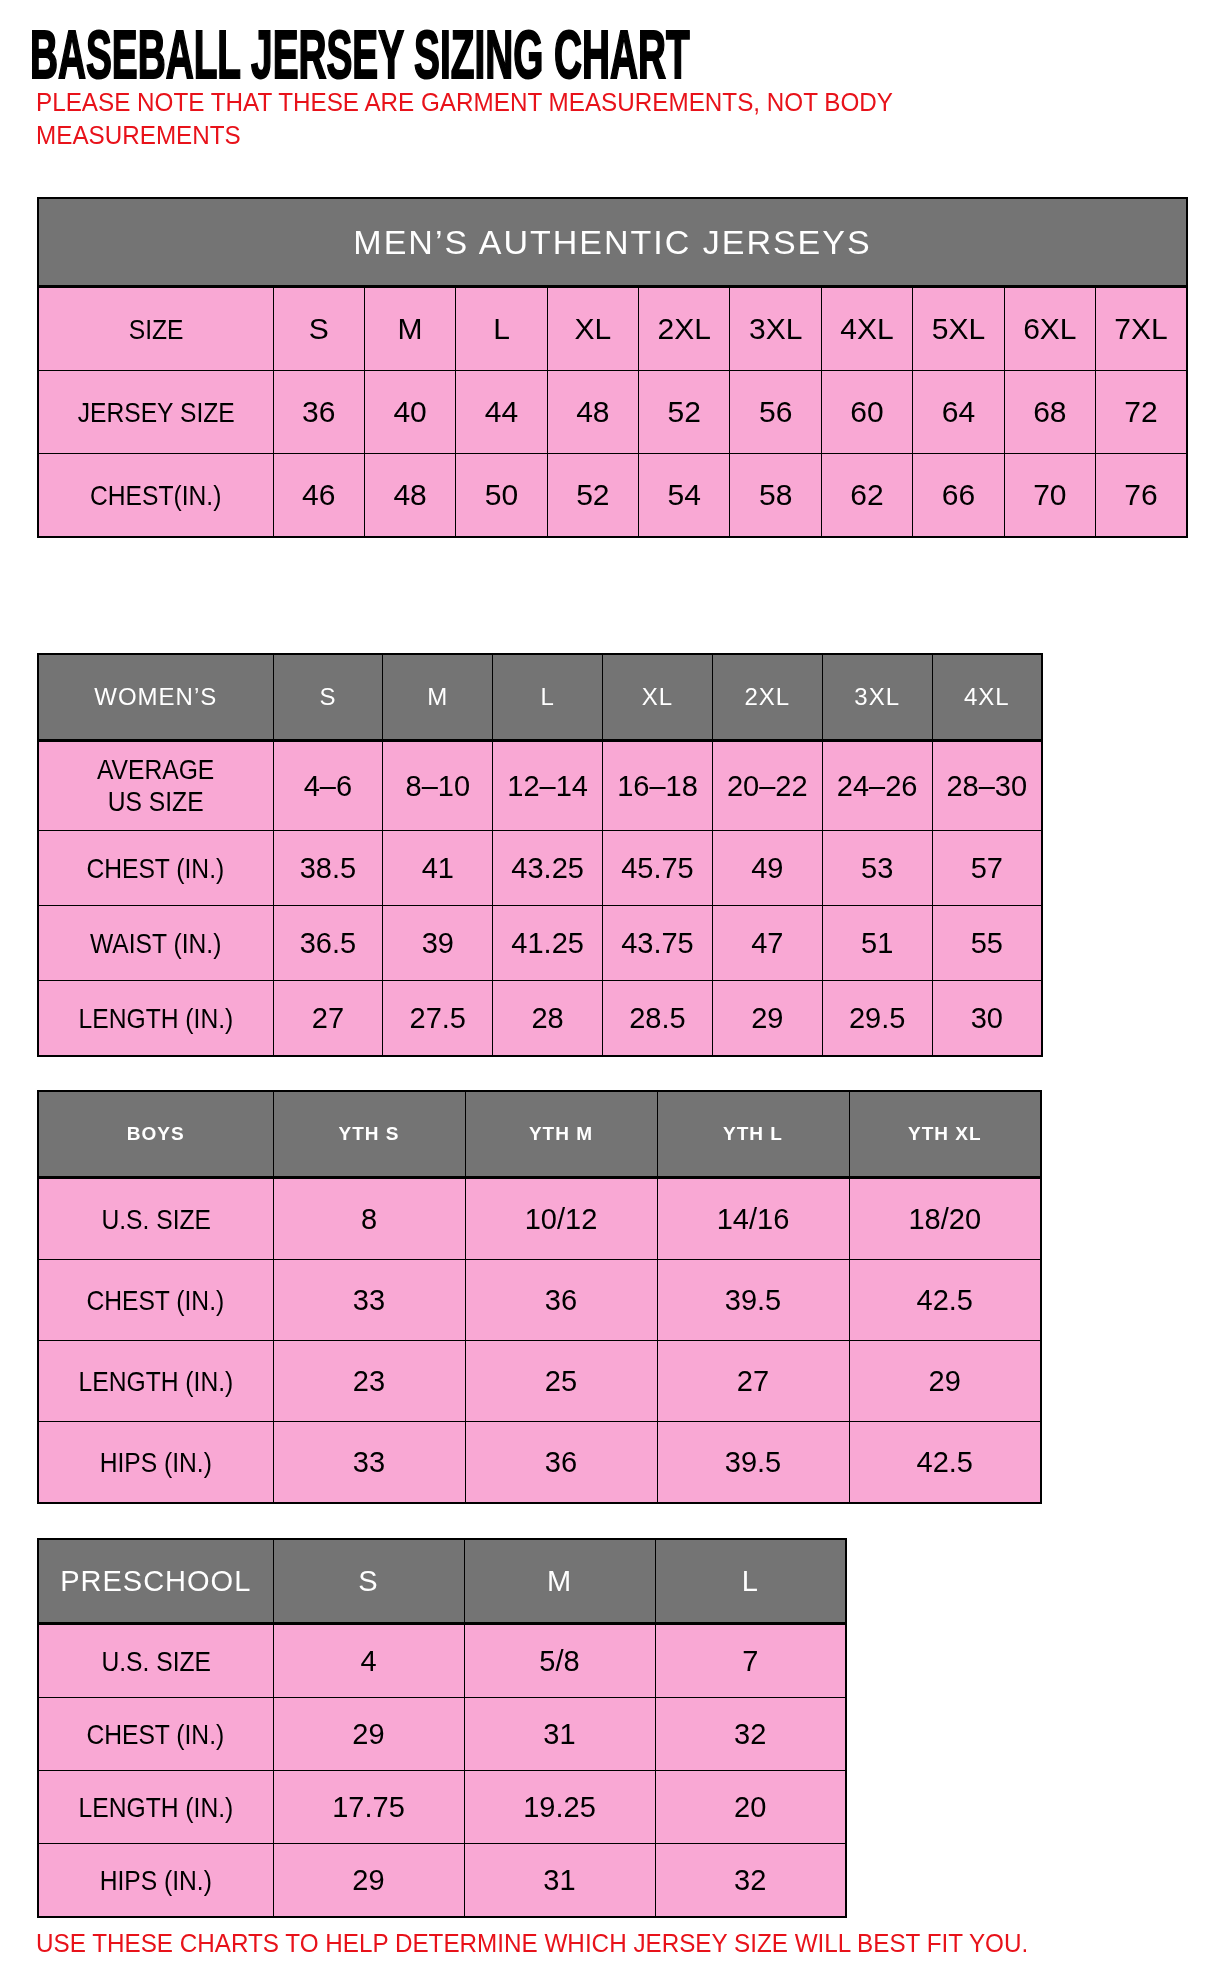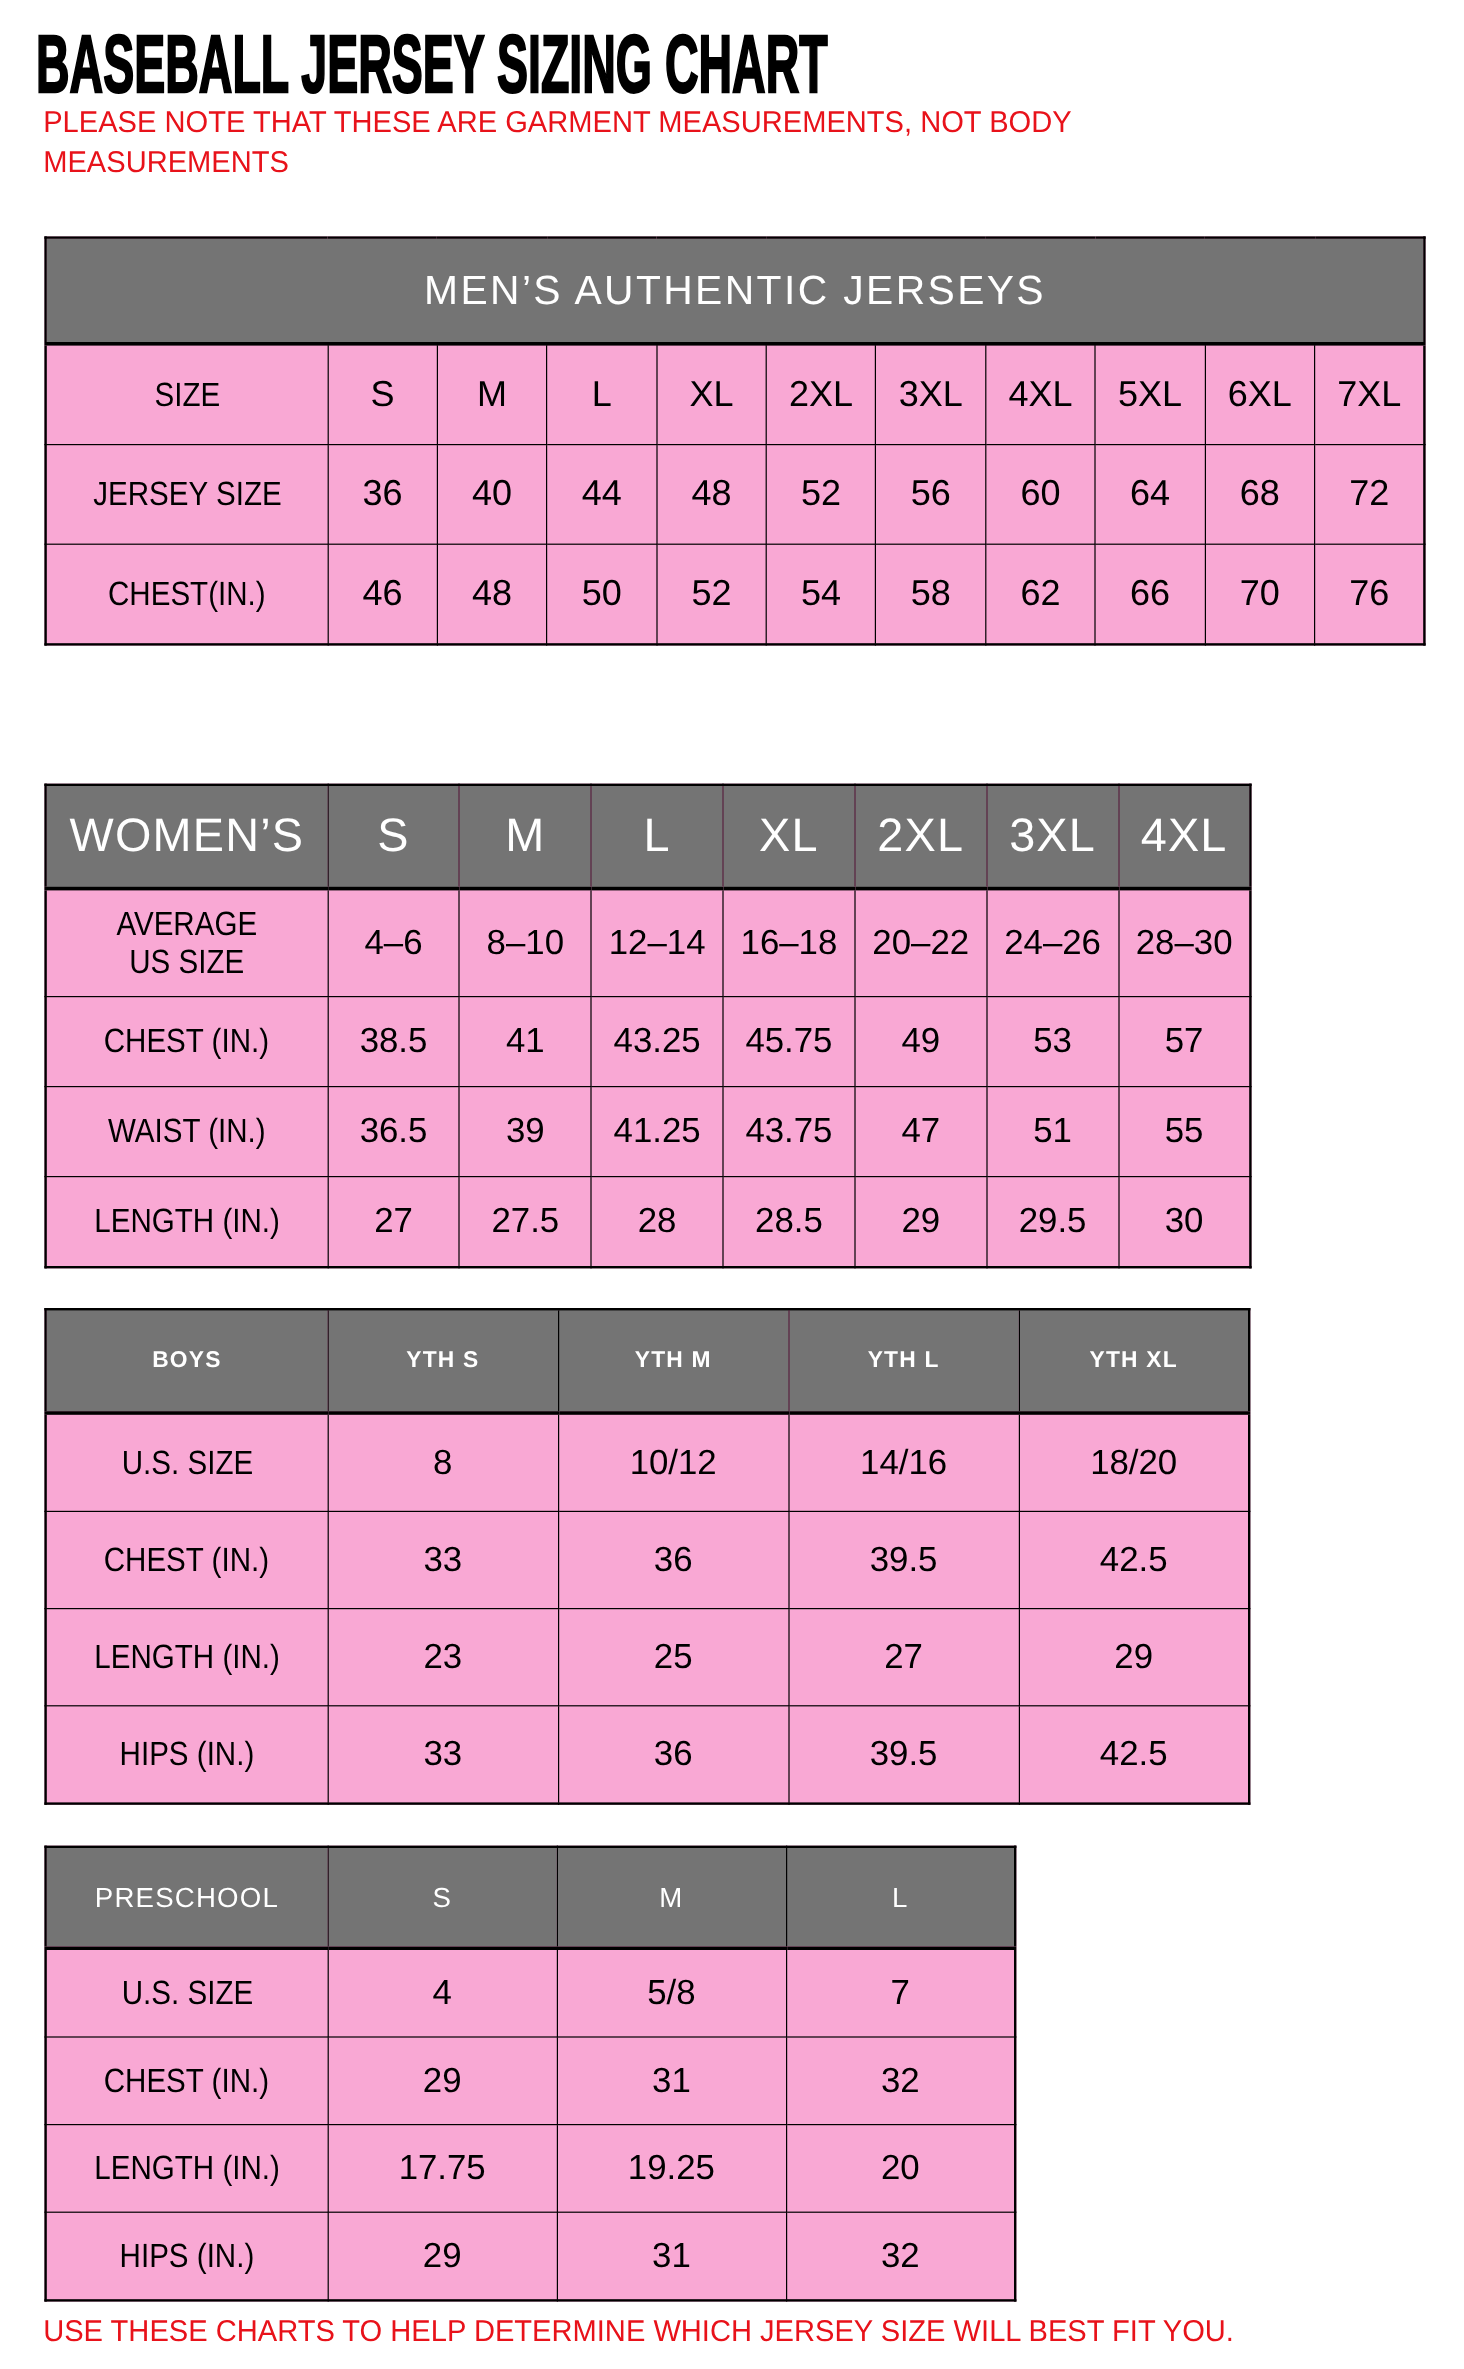--- a/index.html
+++ b/index.html
@@ -43,28 +43,28 @@
     border:1px solid #000;text-align:center;vertical-align:middle;
     font-weight:normal;padding:0;overflow:hidden;
   }
   .size-table thead th{
     background:#747474;color:#ffffff;border-bottom:3px solid #000;
   }
   
   #sec-mens thead th{font-size:34px;letter-spacing:2px;height:86px;}
   #sec-mens td{height:82px;font-size:30px;}
 
-  #sec-womens thead th{font-size:39px;letter-spacing:1px;height:84px;}
+  #sec-womens thead th{font-size:24px;letter-spacing:1px;height:84px;}
   #sec-womens td{height:74px;font-size:29px;}
   #sec-womens tbody tr:first-child td{height:88px;}
 
   #sec-boys thead th{font-size:19px;letter-spacing:1px;height:84px;font-weight:bold;}
   #sec-boys td{height:80px;font-size:29px;}
 
-  #sec-preschool thead th{font-size:23px;letter-spacing:1px;height:82px;}
+  #sec-preschool thead th{font-size:29px;letter-spacing:1px;height:82px;}
   #sec-preschool td{height:72px;font-size:29px;}
 
   .row-label{
     display:inline-block;transform:scaleX(0.88);transform-origin:center;
     font-size:28px;white-space:pre-line;line-height:32px;
   }
   .hdr-label{display:inline-block;}
 </style>
 </head>
 <body>

